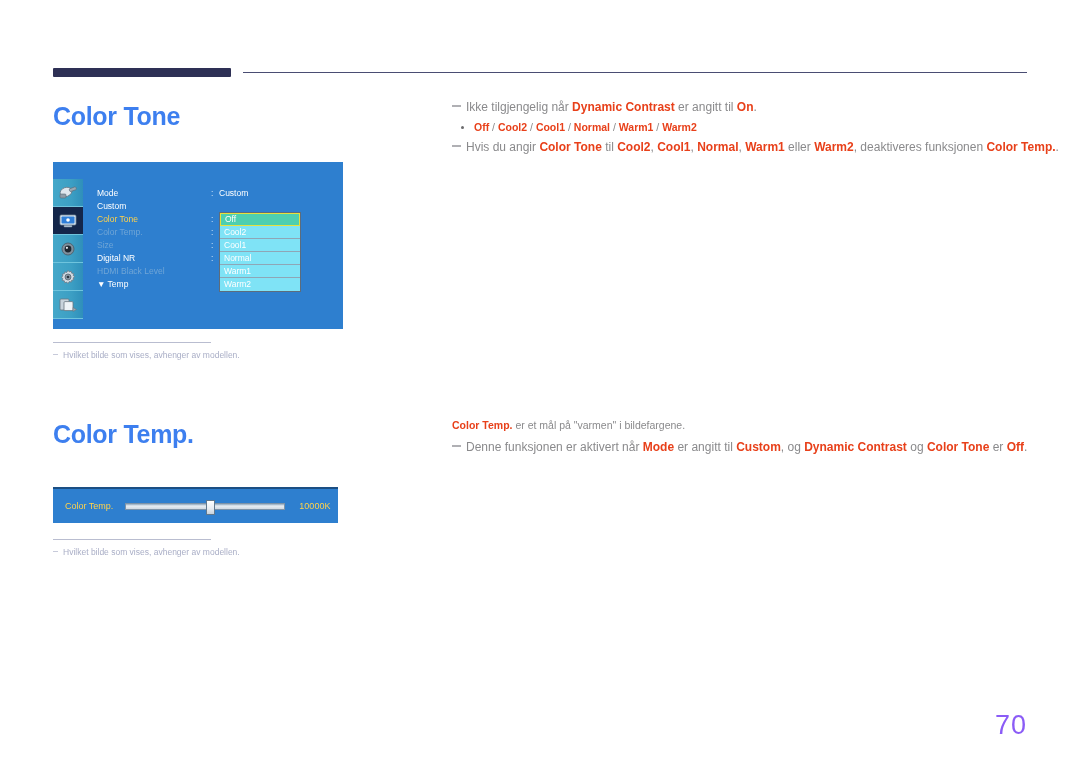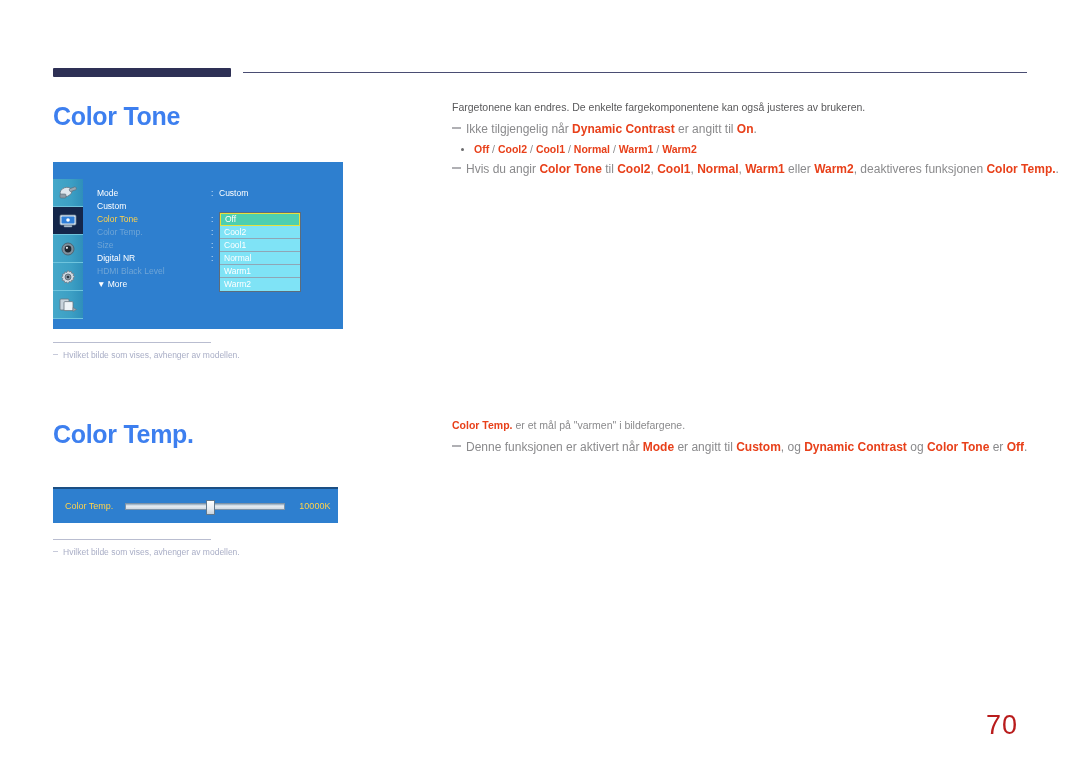--- a/index.html
+++ b/index.html
@@ -218,23 +218,23 @@
   }
   .bulletline .bdot {
     position:absolute; left:9px; top:6px;
     width:3px; height:3px; border-radius:50%;
     background:#6b6b6d;
   }
   span.sl { color:#8a8a8c; font-weight:normal; }
 
   
   .pageno {
-    position:absolute; right:62px; bottom:22px;
+    position:absolute; right:53px; bottom:22px;
     font-size:27px;
-    color:#b91c1c;
+    color:#8b5cf6;
     letter-spacing:1px;
   }
 </style>
 </head>
 <body>
 
 <div class="page">
 
   <div class="hdr-bar"></div>
   <div class="hdr-line"></div>
@@ -294,21 +294,21 @@
 
     <div class="osd-body">
       <div class="menu-list">
         <div class="menu-item">Mode</div>
         <div class="menu-item">Custom</div>
         <div class="menu-item hi">Color Tone</div>
         <div class="menu-item dim">Color Temp.</div>
         <div class="menu-item dim">Size</div>
         <div class="menu-item">Digital NR</div>
         <div class="menu-item dim">HDMI Black Level</div>
-        <div class="menu-item">▼ More</div>
+        <div class="menu-item">▼ Temp</div>
       </div>
 
       <div class="colon-col">
         <div class="colon">:</div>
         <div class="colon blank">:</div>
         <div class="colon">:</div>
         <div class="colon">:</div>
         <div class="colon">:</div>
         <div class="colon">:</div>
         <div class="colon blank">:</div>
@@ -348,21 +348,20 @@
 
   <div class="fn-wrap" id="fn2">
     <div class="fn-rule"></div>
     <div class="fn-text">
       <span class="fn-dash">–</span>
       <span>Hvilket bilde som vises, avhenger av modellen.</span>
     </div>
   </div>
 
   <div class="rcol" id="rcol-tone">
-    <div class="lead">Fargetonene kan endres. De enkelte fargekomponentene kan også justeres av brukeren.</div>
     <div class="note"><span class="ndash"></span><span class="rich"><span class="sl">Ikke tilgjengelig når </span><span class="r" style="color: rgb(232, 64, 26); font-weight: bold;">Dynamic Contrast</span><span class="sl"> er angitt til </span><span class="r" style="color: rgb(232, 64, 26); font-weight: bold;">On</span><span class="sl">.</span></span></div>
     <div class="bulletline"><span class="bdot"></span><span class="rich"><span class="r" style="color: rgb(232, 64, 26); font-weight: bold;">Off</span><span class="sl"> / </span><span class="r" style="color: rgb(232, 64, 26); font-weight: bold;">Cool2</span><span class="sl"> / </span><span class="r" style="color: rgb(232, 64, 26); font-weight: bold;">Cool1</span><span class="sl"> / </span><span class="r" style="color: rgb(232, 64, 26); font-weight: bold;">Normal</span><span class="sl"> / </span><span class="r" style="color: rgb(232, 64, 26); font-weight: bold;">Warm1</span><span class="sl"> / </span><span class="r" style="color: rgb(232, 64, 26); font-weight: bold;">Warm2</span></span></div>
     <div class="note"><span class="ndash"></span><span class="rich"><span class="sl">Hvis du angir </span><span class="r" style="color: rgb(232, 64, 26); font-weight: bold;">Color Tone</span><span class="sl"> til </span><span class="r" style="color: rgb(232, 64, 26); font-weight: bold;">Cool2</span><span class="sl">, </span><span class="r" style="color: rgb(232, 64, 26); font-weight: bold;">Cool1</span><span class="sl">, </span><span class="r" style="color: rgb(232, 64, 26); font-weight: bold;">Normal</span><span class="sl">, </span><span class="r" style="color: rgb(232, 64, 26); font-weight: bold;">Warm1</span><span class="sl"> eller </span><span class="r" style="color: rgb(232, 64, 26); font-weight: bold;">Warm2</span><span class="sl">, deaktiveres funksjonen </span><span class="r" style="color: rgb(232, 64, 26); font-weight: bold;">Color Temp.</span><span class="sl">.</span></span></div>
   </div>
 
   <div class="rcol" id="rcol-temp">
     <div class="lead"><span class="rich"><span class="r" style="color: rgb(232, 64, 26); font-weight: bold;">Color Temp.</span><span class="sl"> er et mål på "varmen" i bildefargene.</span></span></div>
     <div class="note"><span class="ndash"></span><span class="rich"><span class="sl">Denne funksjonen er aktivert når </span><span class="r" style="color: rgb(232, 64, 26); font-weight: bold;">Mode</span><span class="sl"> er angitt til </span><span class="r" style="color: rgb(232, 64, 26); font-weight: bold;">Custom</span><span class="sl">, og </span><span class="r" style="color: rgb(232, 64, 26); font-weight: bold;">Dynamic Contrast</span><span class="sl"> og </span><span class="r" style="color: rgb(232, 64, 26); font-weight: bold;">Color Tone</span><span class="sl"> er </span><span class="r" style="color: rgb(232, 64, 26); font-weight: bold;">Off</span><span class="sl">.</span></span></div>
   </div>
 

